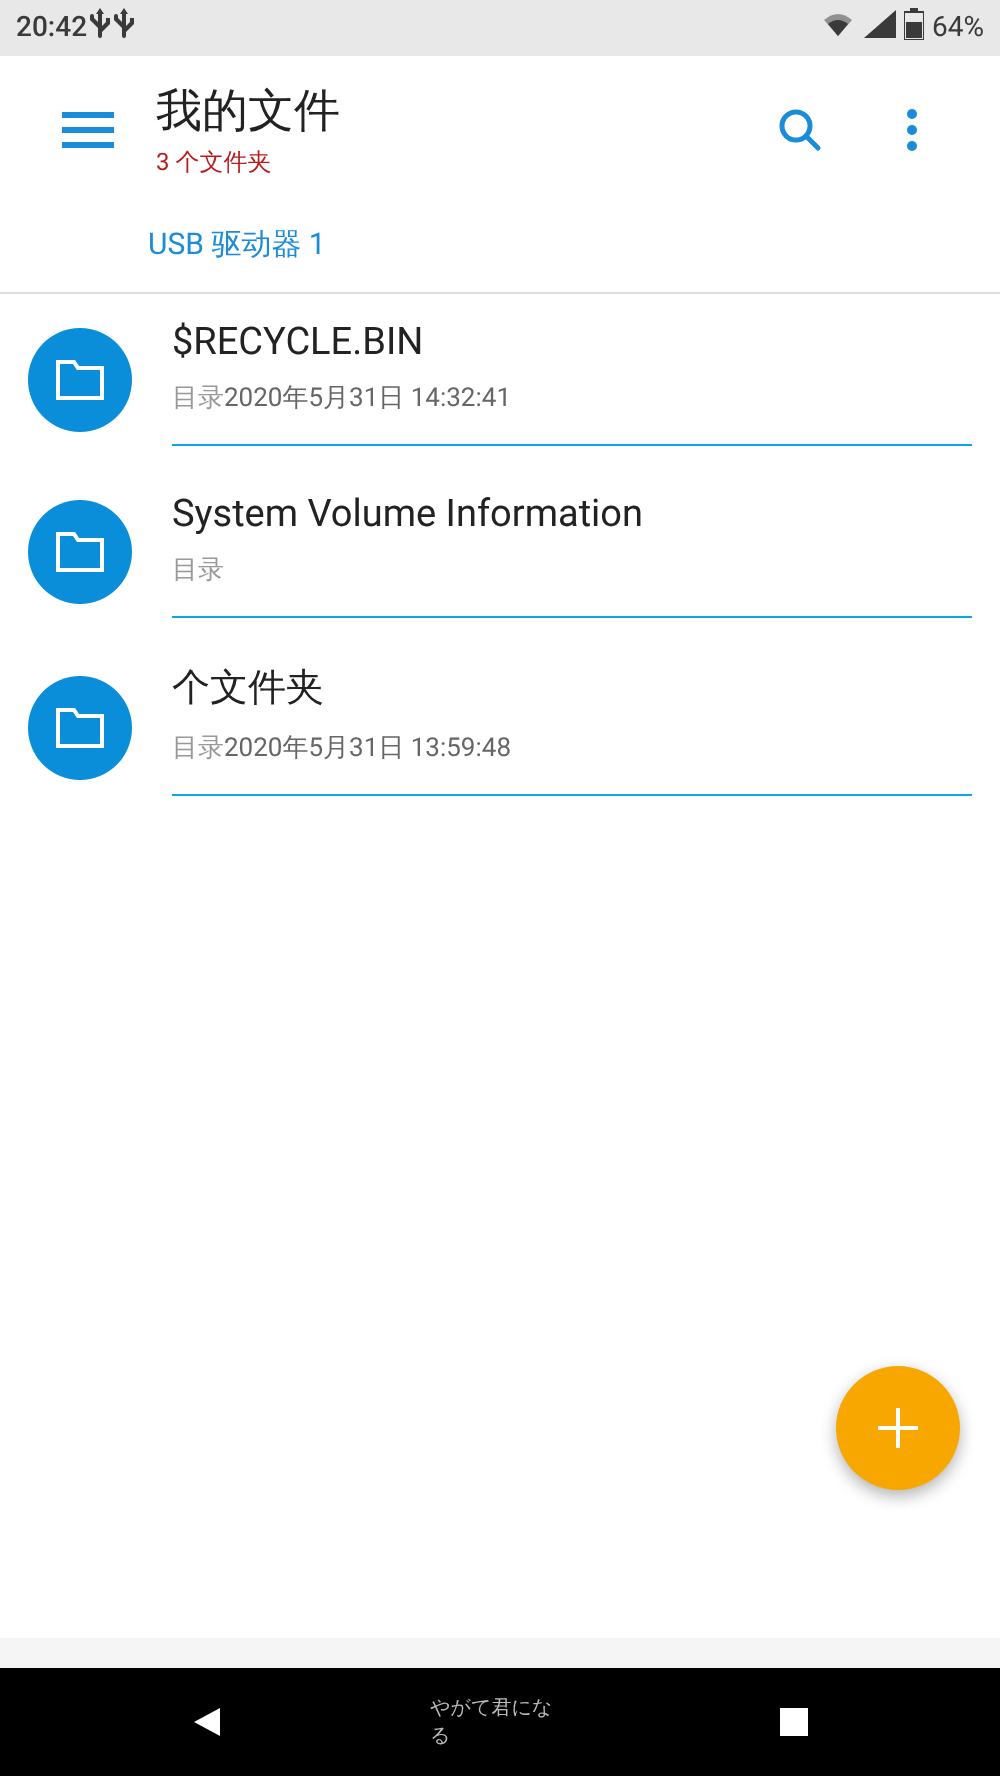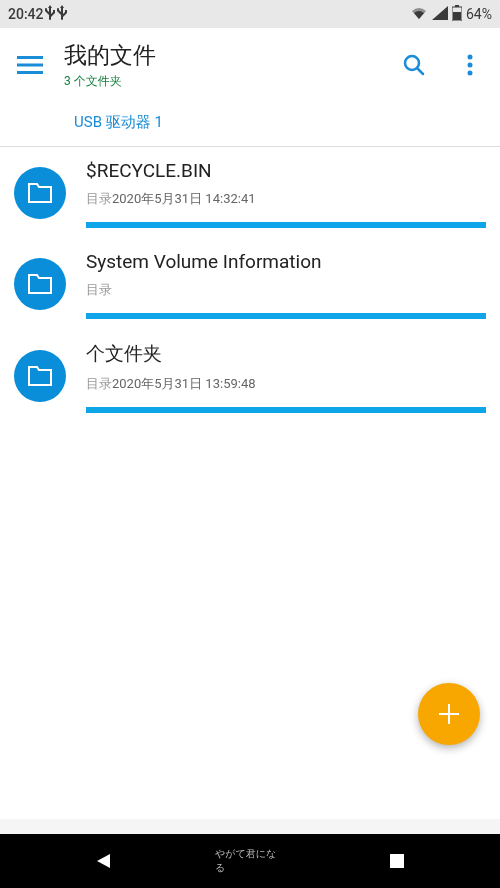--- a/index.html
+++ b/index.html
@@ -34,21 +34,21 @@
     .status-left .time {
       font-weight: 500;
     }
     .status-right {
       display: flex;
       align-items: center;
       gap: 4px;
     }
     .app-header {
       background: #fff;
-      padding: 12px 8px 4px;
+      padding: 12px 22px 4px;
     }
     .header-row {
       display: flex;
       align-items: center;
       gap: 12px;
     }
     .menu-btn {
       width: 44px;
       height: 44px;
       display: flex;
@@ -60,21 +60,21 @@
     .title-block {
       flex: 1;
     }
     .app-title {
       font-size: 23px;
       font-weight: 400;
       color: #222;
     }
     .subtitle {
       font-size: 12px;
-      color: #15803d;
+      color: #b91c1c;
       margin-top: 2px;
     }
     .icon-btn {
       width: 44px;
       height: 44px;
       display: flex;
       align-items: center;
       justify-content: center;
       color: #1a8cd8;
       cursor: pointer;
@@ -108,21 +108,21 @@
       height: 52px;
       border-radius: 50%;
       background: #0a8ed9;
       display: flex;
       align-items: center;
       justify-content: center;
       flex-shrink: 0;
     }
     .file-info {
       flex: 1;
-      border-bottom: 6px solid #0ea5e9;
+      border-bottom: 1px solid #0ea5e9;
       padding-bottom: 14px;
       min-height: 66px;
     }
     .file-name {
       font-size: 19px;
       color: #222;
       font-weight: 400;
       margin-bottom: 8px;
       margin-top: 2px;
     }

